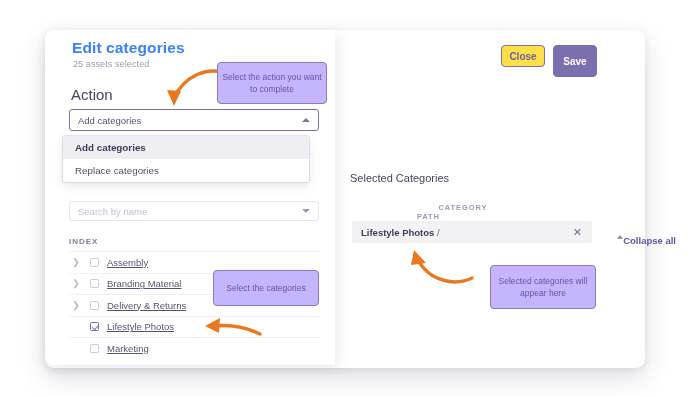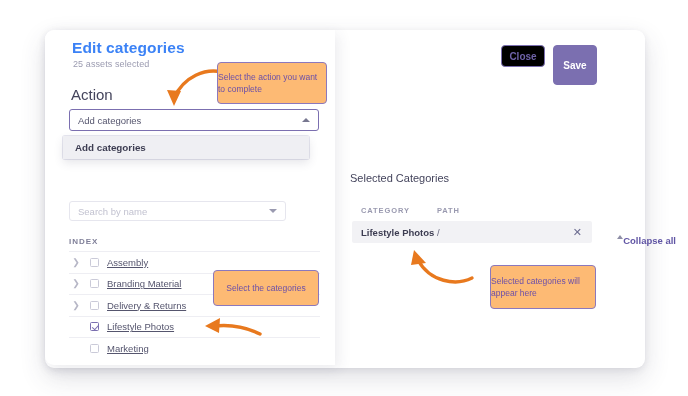--- a/index.html
+++ b/index.html
@@ -50,25 +50,25 @@
   
   .btn {
     position: absolute;
     font-size: 10px; font-weight: 600;
     border-radius: 4px;
     display: flex; align-items: center; justify-content: center;
     cursor: pointer; box-sizing: border-box;
   }
   .btn-close {
     left: 501px; top: 45px; width: 44px; height: 22px;
-    background: #000000; color: #6e62a8;
+    background: #fde047; color: #6e62a8;
     border: 1.3px solid #7b6fb0;
   }
   .btn-save {
-    left: 553px; top: 45px; width: 44px; height: 40px;
+    left: 553px; top: 45px; width: 44px; height: 32px;
     background: #7b6fb0; color: #ffffff; border: 1.3px solid #7b6fb0;
   }
 
   
   .field-label {
     position: absolute; left: 71px; top: 86px;
     font-size: 15px; color: #44445c;
   }
   .action-select {
     position: absolute; left: 69px; top: 109px;
@@ -101,21 +101,21 @@
   .dd-item {
     height: 23px; display: flex; align-items: center;
     padding-left: 12px; font-size: 9.8px; color: #4e4e66;
     cursor: pointer; box-sizing: border-box;
   }
   .dd-item.selected { background: #efeff3; font-weight: 700; color: #3d3d52; }
 
   
   .search-row {
     position: absolute; left: 69px; top: 201px;
-    width: 217px; height: 20px;
+    width: 250px; height: 20px;
     border: 1px solid #e6e6ee; border-radius: 3px;
     background: #fff; box-sizing: border-box;
     display: flex; align-items: center;
   }
   .search-row .ph { font-size: 9.5px; color: #c2c2d0; margin-left: 8px; }
 
   
   .index-label {
     position: absolute; left: 69px; top: 237px;
     font-size: 8px; font-weight: 600; color: #7f7f98; letter-spacing: 1px;
@@ -161,21 +161,21 @@
   .tree-label { margin-left: 8px; font-size: 9.5px; color: #55556e; text-decoration: underline; }
 
   
   .sel-heading {
     position: absolute; left: 350px; top: 172px;
     font-size: 11px; color: #44445c;
   }
   .sel-table { position: absolute; left: 352px; top: 203px; width: 240px; }
   .sel-head-row {
     display: flex; height: 14px; align-items: center;
-    font-size: 7.5px; font-weight: 600; color: #9a9ab0; letter-spacing: .9px;
+    font-size: 7.5px; font-weight: 600; color: #9a9ab0; letter-spacing: .9px; flex-direction: column;
   }
   .col-cat { width: 85px; padding-left: 9px; box-sizing: border-box; }
   .col-path { width: 110px; }
   .sel-data-row {
     display: flex; align-items: center; height: 22px;
     background: #f2f2f5; border-radius: 2px; margin-top: 4px;
   }
   .sel-data-row .cat {
     width: 85px; padding-left: 9px; box-sizing: border-box;
     font-size: 9.5px; font-weight: 700; color: #3d3d52;
@@ -183,22 +183,23 @@
   .sel-data-row .path { width: 110px; font-size: 9.5px; color: #6a6a80; }
   .remove-x {
     margin-left: auto; margin-right: 10px;
     font-size: 11px; color: #6b6b90; cursor: pointer; line-height: 1;
   }
 
   
   .callout {
     position: absolute;
     border: 1.4px solid #8b78bd; border-radius: 4px;
-    background: #fdba74;
+    background: #c4b5fd;
     display: flex; align-items: center; justify-content: center;
+    text-align: center;
     font-size: 8.5px; color: #6b4fa8; line-height: 1.45;
     z-index: 12;
   }
   .callout-action { left: 217px; top: 62px; width: 108px; height: 40px; }
   .callout-cats  { left: 213px; top: 270px; width: 104px; height: 34px; }
   .callout-sel   { left: 490px; top: 265px; width: 104px; height: 42px; }
 
   svg.arrow { position: absolute; z-index: 11; overflow: visible; }
 </style>
 </head>
@@ -216,20 +217,21 @@
   <div class="btn btn-save">Save</div>
 
   <div class="field-label">Action</div>
   <div class="action-select">
     <span class="val">Add categories</span>
     <span class="caret-up"></span>
   </div>
 
   <div class="dropdown-menu">
     <div class="dd-item selected">Add categories</div>
+    <div class="dd-item">Replace categories</div>
   </div>
 
   <div class="search-row">
     <span class="ph">Search by name</span>
     <span class="caret-down"></span>
   </div>
 
   <div class="index-label">INDEX</div>
   <div class="collapse-all">
     <span class="chev-up"></span>

